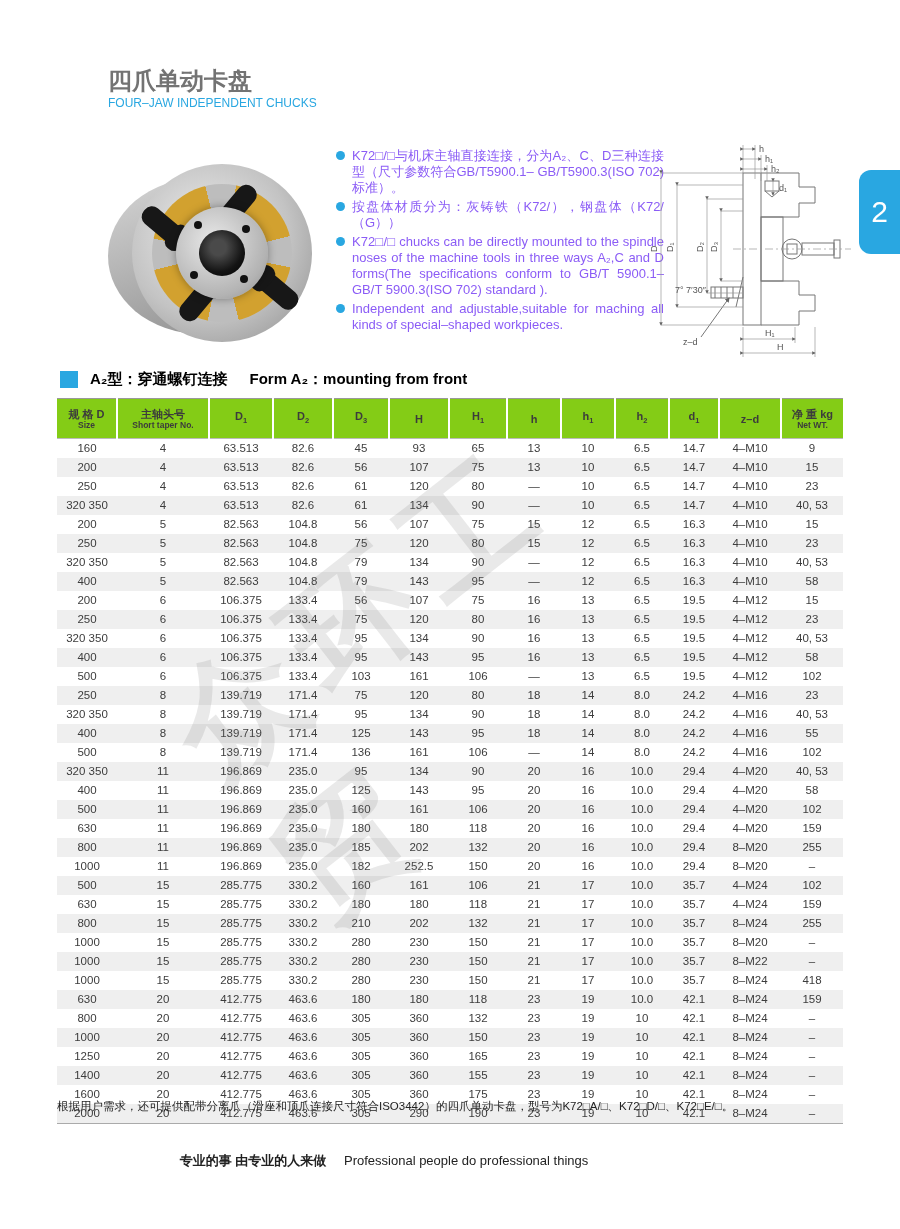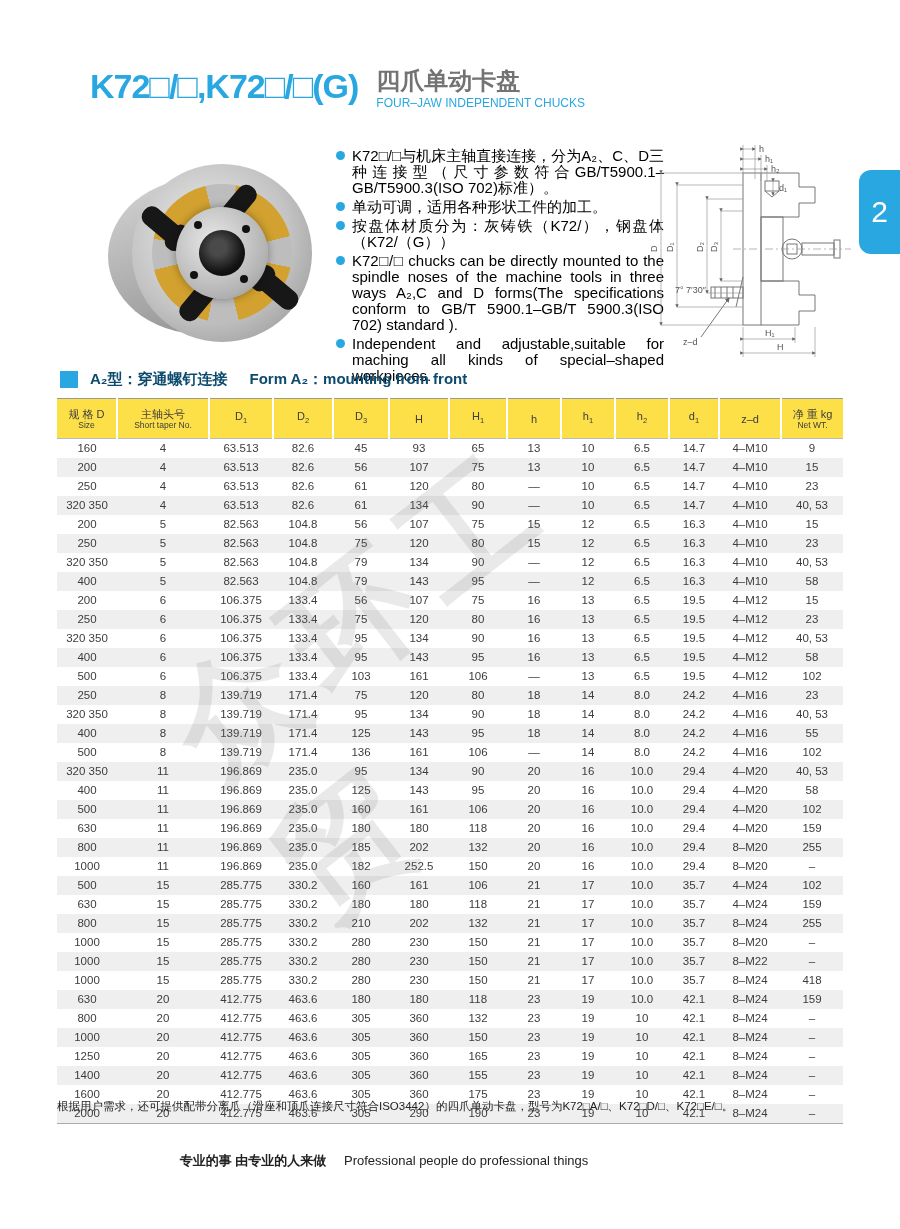--- a/index.html
+++ b/index.html
@@ -38,40 +38,40 @@
        background:radial-gradient(circle at 40% 38%,#e9e9e9,#b3b3b3 68%,#8c8c8c);
        box-shadow:0 0 8px rgba(0,0,0,.35);}
   .hub .bore{position:absolute;left:50%;top:50%;width:46px;height:46px;margin:-23px;border-radius:50%;
        background:radial-gradient(circle at 42% 38%,#4a4a4a 0 20%,#141414 62%,#000);}
   .hub .dot{position:absolute;width:8px;height:8px;border-radius:50%;background:#111;}
   .hub .dot.d1{left:18px;top:14px;} .hub .dot.d2{left:66px;top:18px;}
   .hub .dot.d3{left:14px;top:64px;} .hub .dot.d4{left:64px;top:68px;}
 
   
   .bullets{position:absolute;left:336px;top:148px;width:328px;margin:0;padding:0;list-style:none;}
-  .bullets li{position:relative;padding-left:16px;margin-bottom:3px;font-size:15px;line-height:16px;color:#000000;
+  .bullets li{position:relative;padding-left:16px;margin-bottom:3px;font-size:13px;line-height:16px;color:#8b5cf6;
               text-align:justify;}
   .bullets .dot{position:absolute;left:0;top:3px;width:9px;height:9px;border-radius:50%;background:#29a7e1;}
   .bullets .extra{margin-top:1px;}
 
   
   .drawing{position:absolute;left:645px;top:136px;width:212px;height:232px;}
   .drawing svg{width:100%;height:100%;}
   .drawing text{font-family:"Liberation Sans","DejaVu Sans",sans-serif;fill:#555;font-size:9px;}
 
   
-  .section-head{position:absolute;left:60px;top:370px;display:flex;align-items:center;font-size:15px;color:#0c4a6e;}
+  .section-head{position:absolute;left:60px;top:370px;display:flex;align-items:center;font-size:15px;color:#000000;}
   .section-head .sq{width:18px;height:17px;background:#29a7e1;margin-right:12px;}
   .section-head .cn{font-weight:bold;margin-right:22px;}
   .section-head .en{font-weight:bold;}
 
   
   .spec-table{position:absolute;left:57px;top:398px;width:786px;border-collapse:collapse;table-layout:fixed;
               font-size:11.5px;color:#3c3c3c;}
-  .spec-table thead th{background:#fde047;font-weight:normal;height:37px;padding:1px 8px;
+  .spec-table thead th{background:#84cc16;font-weight:bold;height:37px;padding:1px 8px;
               border-top:1px solid #999;border-bottom:1px solid #bbb;border-left:2px solid #fff;vertical-align:middle;}
   .spec-table thead th:first-child{border-left:none;}
   .spec-table th .t1{font-size:11px;line-height:12px;}
   .spec-table th .t2{font-size:8.5px;line-height:10px;}
   .spec-table th sub{font-size:7.5px;}
   .spec-table td{height:19px;text-align:center;padding:0;line-height:19px;}
   .spec-table tbody tr:nth-child(even) td{background:#efefef;}
   .spec-table tbody tr:last-child td{border-bottom:1px solid #aaa;}
 
   
@@ -91,21 +91,20 @@
 </head>
 <body>
 
 <div class="page">
 
   <div class="side-tab">
     <span>2</span>
   </div>
 
   <div class="hdr">
-    <h1 class="model-title">K72□/□,K72□/□(G)</h1>
     <div class="sub">
       <div class="sub-cn">四爪单动卡盘</div>
       <div class="sub-en">FOUR–JAW INDEPENDENT CHUCKS</div>
     </div>
   </div>
 
   <div class="photo">
     <div class="chuck-side"></div>
     <div class="chuck-face"></div>
     <div class="jaw j1"></div>
@@ -116,21 +115,20 @@
       <div class="dot d1"></div>
       <div class="dot d2"></div>
       <div class="dot d3"></div>
       <div class="dot d4"></div>
       <div class="bore"></div>
     </div>
   </div>
 
   <ul class="bullets" id="bullets">
       <li><span class="dot"></span><span>K72□/□与机床主轴直接连接，分为A₂、C、D三种连接型（尺寸参数符合GB/T5900.1– GB/T5900.3(ISO 702)标准）。</span></li>
-      <li><span class="dot"></span><span>单动可调，适用各种形状工件的加工。</span></li>
       <li><span class="dot"></span><span>按盘体材质分为：灰铸铁（K72/），钢盘体（K72/（G））</span></li>
       <li><span class="dot"></span><span>K72□/□ chucks can be directly mounted to the spindle noses of the machine tools in three ways A₂,C and D forms(The specifications conform to GB/T 5900.1–GB/T 5900.3(ISO 702) standard ).</span></li>
       <li><span class="dot"></span><span>Independent and adjustable,suitable for maching all kinds of special–shaped workpieces.</span></li>
     </ul>
 
   <div class="drawing">
     <svg viewBox="0 0 212 230">
       <defs>
         <marker id="ar" markerWidth="8" markerHeight="8" refX="4" refY="2.5" orient="auto">
           <path d="M0,0 L5,2.5 L0,5 Z" fill="#666"></path>

